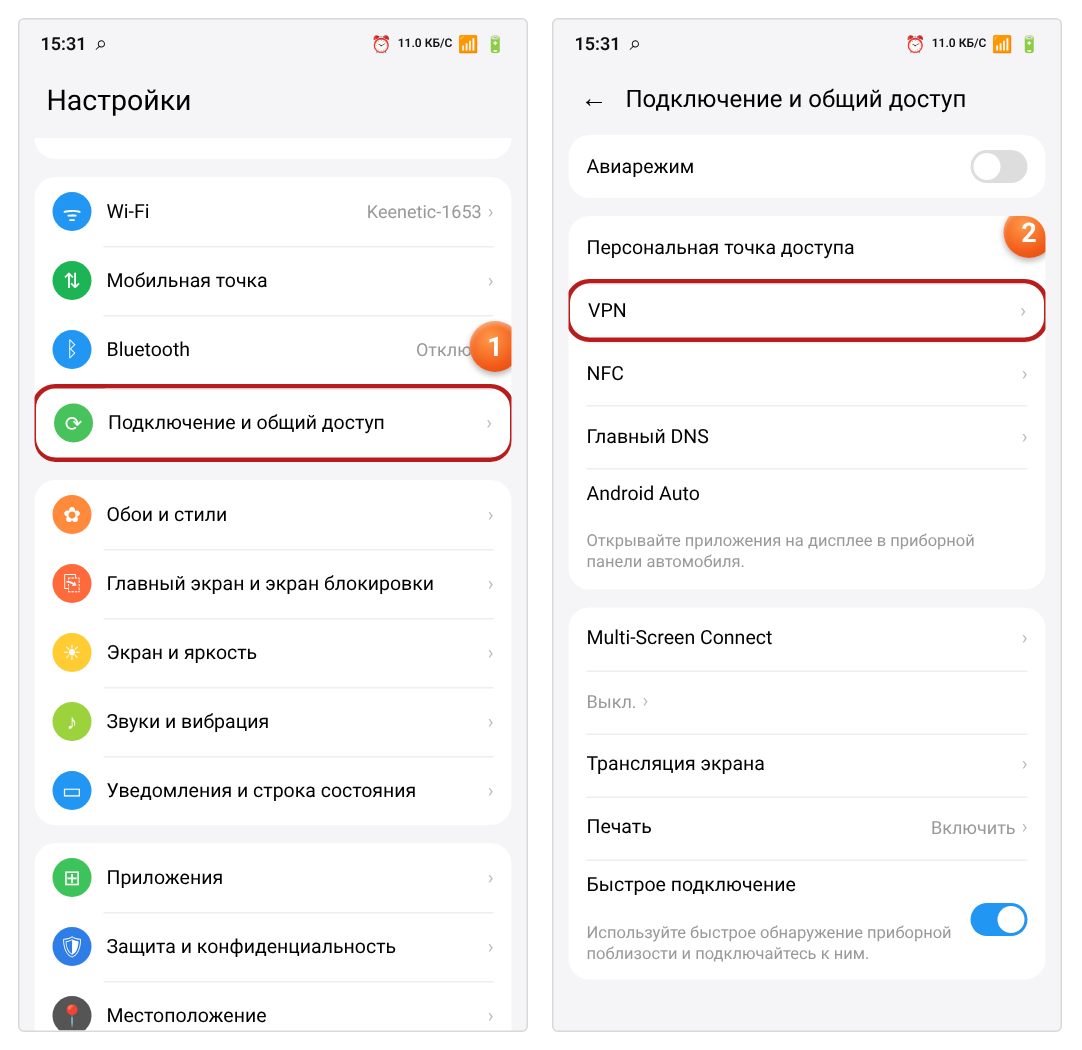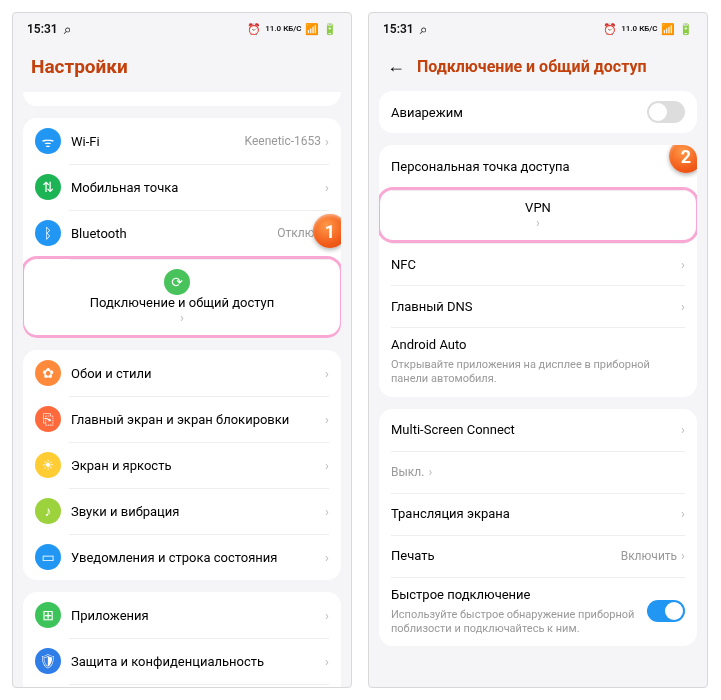--- a/index.html
+++ b/index.html
@@ -40,22 +40,22 @@
   .header {
     padding: 10px 18px 14px;
     flex-shrink: 0;
     display: flex;
     align-items: center;
     gap: 12px;
   }
   .header .back { font-size: 18px; cursor: pointer; }
   .header .title {
     font-size: 19px;
-    font-weight: 700;
-    color: #c2410c;
+    font-weight: 400;
+    color: #000000;
   }
   .content {
     flex: 1;
     overflow: hidden;
     padding: 0 10px;
   }
   .group {
     background: #fff;
     border-radius: 14px;
     margin-bottom: 12px;
@@ -91,21 +91,21 @@
     color: #fff;
   }
   .row .label {
     flex: 1;
     font-size: 13px;
     color: #000;
   }
   .row .sub {
     font-size: 11px;
     color: #999;
-    margin-top: 6px;
+    margin-top: 17px;
     line-height: 1.3;
   }
   .row .textcol { flex: 1; }
   .row .value {
     font-size: 12px;
     color: #999;
     margin-right: 4px;
   }
   .row .chevron {
     color: #bbb;
@@ -125,24 +125,23 @@
     height: 18px;
     background: #fff;
     border-radius: 50%;
     top: 2px;
   }
   .toggle.off { background: #ddd; }
   .toggle.off::after { left: 2px; }
   .toggle.on { background: #2196f3; }
   .toggle.on::after { right: 2px; }
   .highlight {
-    border: 3px solid #f9a8d4;
+    border: 3px solid #b91c1c;
     border-radius: 16px;
     margin: 0 -2px;
-    flex-direction: column;
   }
   .step-badge {
     position: absolute;
     width: 34px;
     height: 34px;
     border-radius: 50%;
     background: radial-gradient(circle at 40% 35%, #ff9a4a, #f25c1a 60%, #d9430a);
     box-shadow: 0 2px 4px rgba(0,0,0,.3), inset 0 2px 3px rgba(255,255,255,.4);
     display: flex;
     align-items: center;

